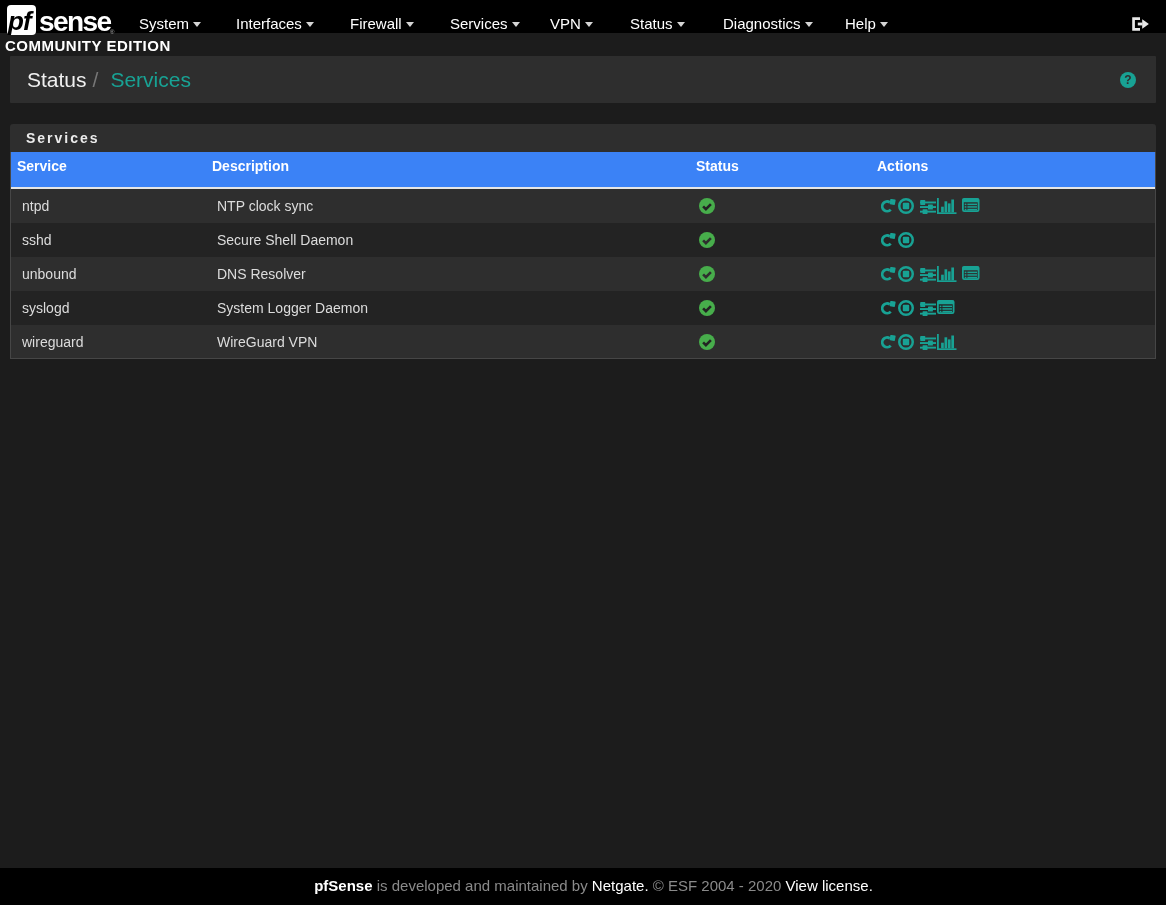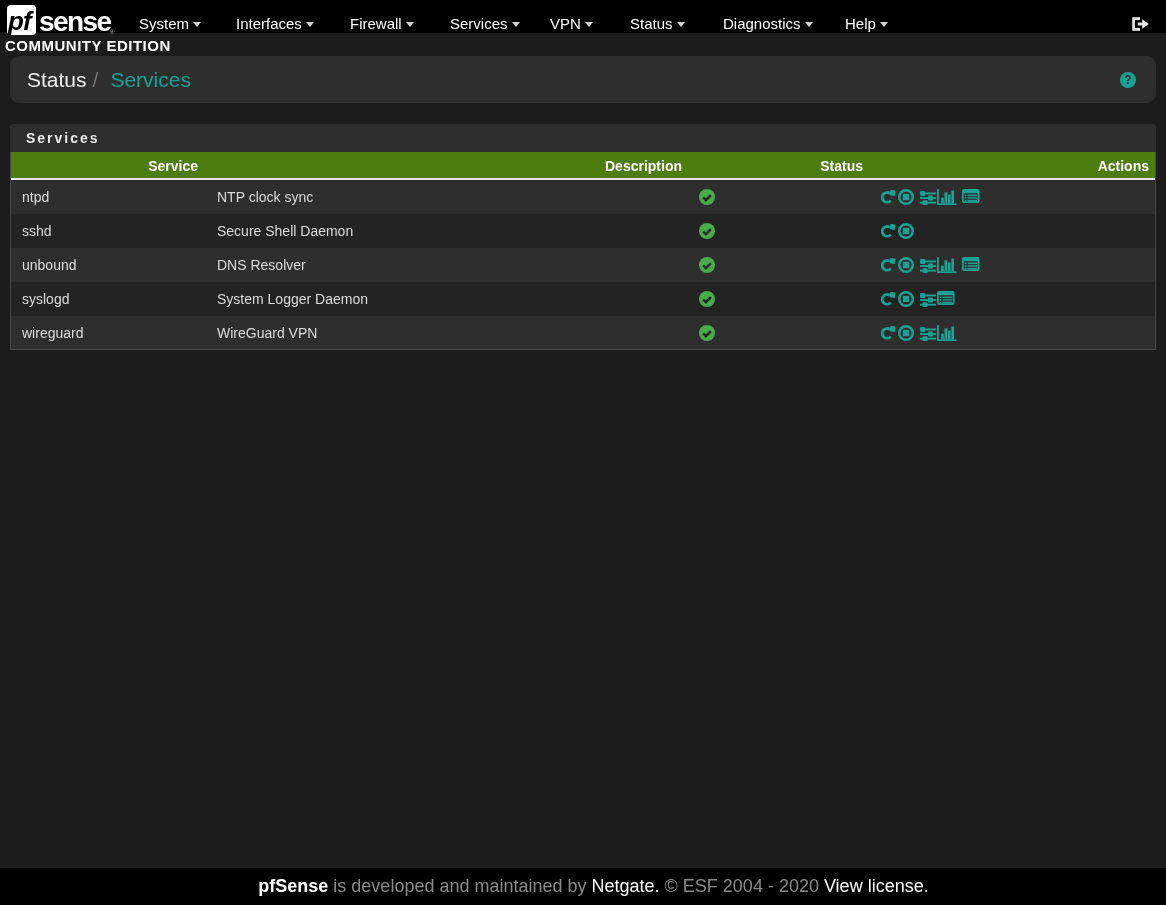--- a/index.html
+++ b/index.html
@@ -12,41 +12,41 @@
   .pftxt { position:absolute; left:1px; top:2px; font-style:italic; font-weight:bold; font-size:26px; color:#000; line-height:28px; letter-spacing:-1px; }
   .sense { position:absolute; left:32px; top:2px; color:#fff; font-weight:bold; font-size:28px; letter-spacing:-1.6px; line-height:30px; }
   .reg { position:absolute; left:103px; top:24px; color:#bbb; font-size:6px; }
   .comm { position:absolute; left:-2px; top:32px; color:#fff; font-weight:bold; font-size:15px; letter-spacing:0.5px; white-space:nowrap; }
   
   .nav a { position:absolute; top:0; color:#ffffff; font-size:15px; line-height:48px; text-decoration:none; white-space:nowrap; }
   .caret { display:inline-block; width:0; height:0; border-left:4.5px solid transparent; border-right:4.5px solid transparent; border-top:5px solid #d5d5d5; margin-left:4px; vertical-align:2px; }
   .signout { position:absolute; right:17px; top:17px; }
   
   .container { margin:0 10px; }
-  .breadcrumb { margin-top:23px; height:47px; background:#2e2e2e; border-radius:9px; font-size:21px; line-height:47px; padding-left:17px; position:relative; }
+  .breadcrumb { margin-top:23px; height:47px; background:#2e2e2e; border-radius:1px; font-size:21px; line-height:47px; padding-left:17px; position:relative; }
   .breadcrumb .st { color:#f0f0f0; }
   .breadcrumb .sep { color:#777; padding:0 12px 0 6px; }
   .breadcrumb .sv { color:#18a294; }
   .breadcrumb .help { position:absolute; right:20px; top:16px; }
   
   .panel { margin-top:21px; background:#2e2e2e; border-radius:3px; position:relative; }
   .panel::after { content:""; position:absolute; left:0; top:28px; right:0; bottom:0; border-left:1px solid #464646; border-right:1px solid #464646; border-bottom:1px solid #464646; pointer-events:none; }
   .panel-heading { height:28px; font-size:14px; font-weight:bold; letter-spacing:2px; color:#ececec; padding-left:16px; line-height:29px; }
   table { width:100%; border-collapse:separate; border-spacing:0; table-layout:fixed; }
   col.c1 { width:195px; } col.c2 { width:484px; } col.c3 { width:181px; }
-  thead th { background:#4d7c0f; color:#fff; font-size:14px; font-weight:bold; text-align:right; padding:6px 7px 3px 7px; line-height:17px; border-bottom:2px solid #e6e6e6; }
+  thead th { background:#3b82f6; color:#fff; font-size:14px; font-weight:bold; text-align:left; padding:6px 7px 12px 7px; line-height:17px; border-bottom:2px solid #e6e6e6; }
   tbody td { font-size:14px; color:#dcdcdc; padding:8px 7px 8px 12px; line-height:18px; height:34px; }
   td svg { vertical-align:top; }
   tbody tr:nth-child(odd)  { background:#2e2e2e; }
   tbody tr:nth-child(even) { background:#232323; }
   tbody td.ic { padding:9px 7px 9px 10px; font-size:0; line-height:16px; }
   td.acticons { padding-left:11px !important; }
   .ai1 { margin:1px 1px 0 0; } .ai2 { margin-right:5.5px; } .ai3 { margin:2px 1.5px 0 0; } .ai4 { margin-right:4.5px; } .ai5 { }
   
-  .footer { position:absolute; left:0; bottom:0; width:100%; height:37px; background:#000; text-align:center; font-size:18px; color:#8a8a8a; line-height:36px;padding-left:21px; }
+  .footer { position:absolute; left:0; bottom:0; width:100%; height:37px; background:#000; text-align:center; font-size:15px; color:#8a8a8a; line-height:36px;padding-left:21px; }
   .footer b { color:#fff; font-weight:bold; }
   .footer .w { color:#fff; }
   svg { display:inline-block; }
 </style>
 </head>
 <body>
 <svg width="0" height="0" style="position:absolute">
  <defs>
   <g id="i-repeat">
     <path d="M8.8 3.3 A4.85 4.85 0 1 0 9.7 10.6" fill="none" stroke="#18a294" stroke-width="2.8"></path>

